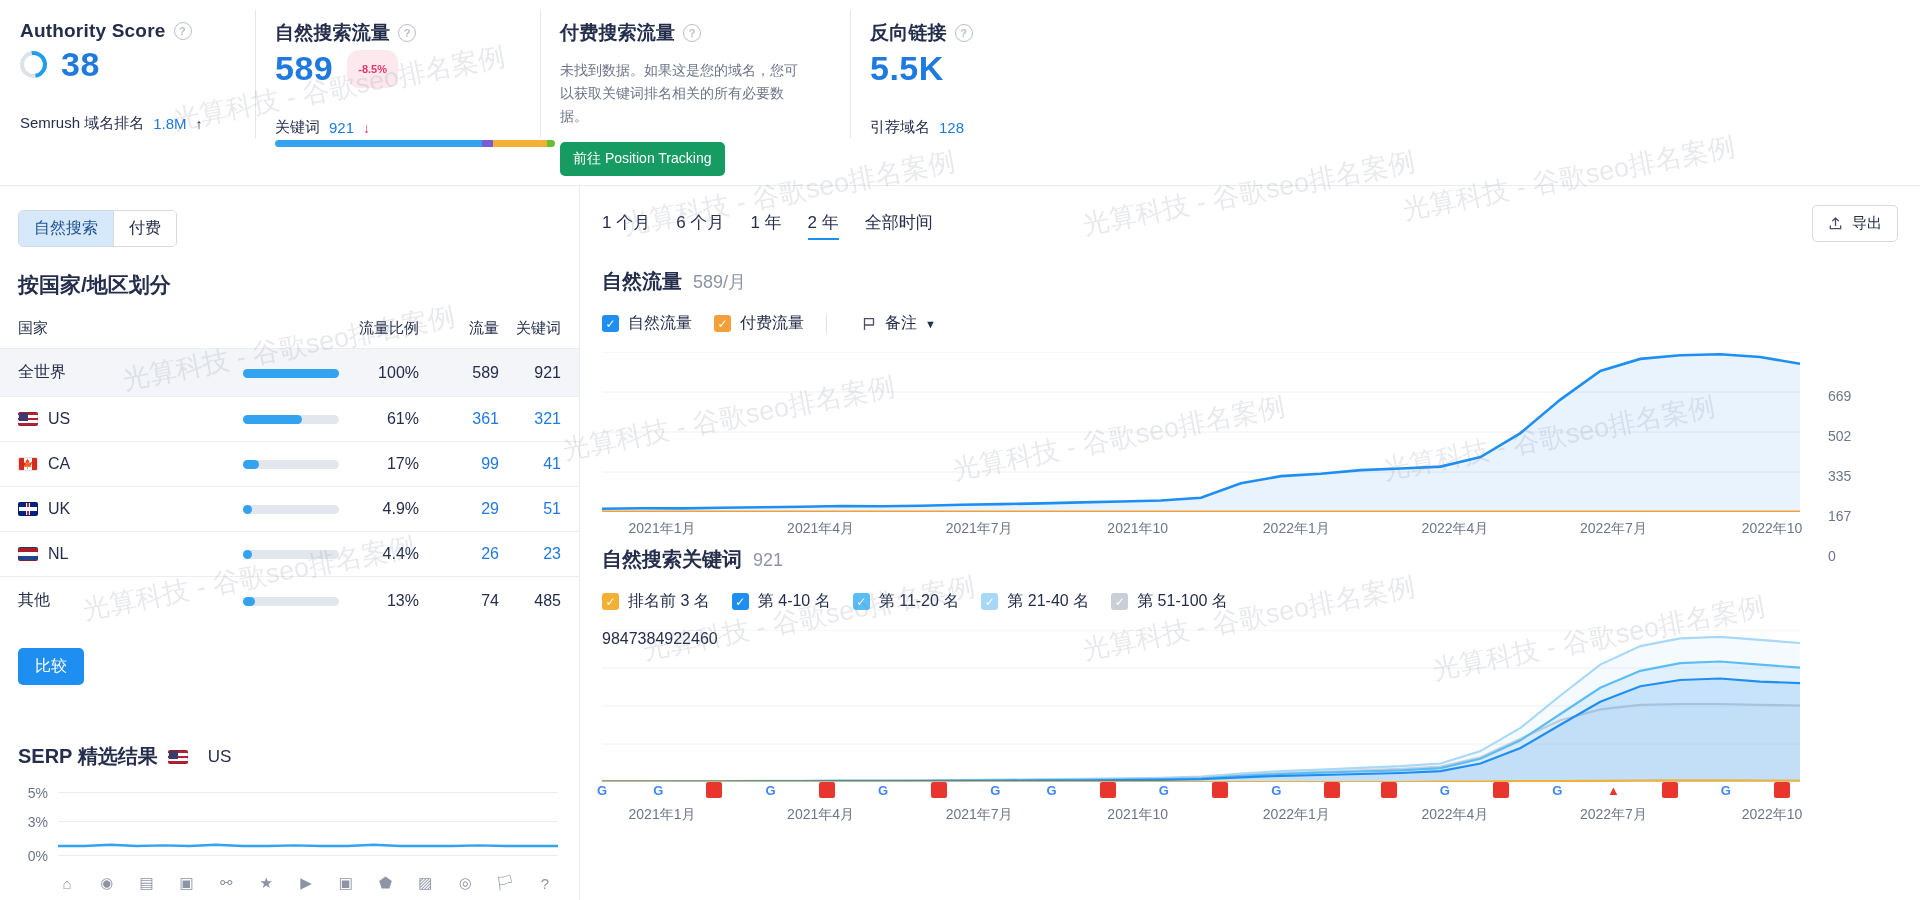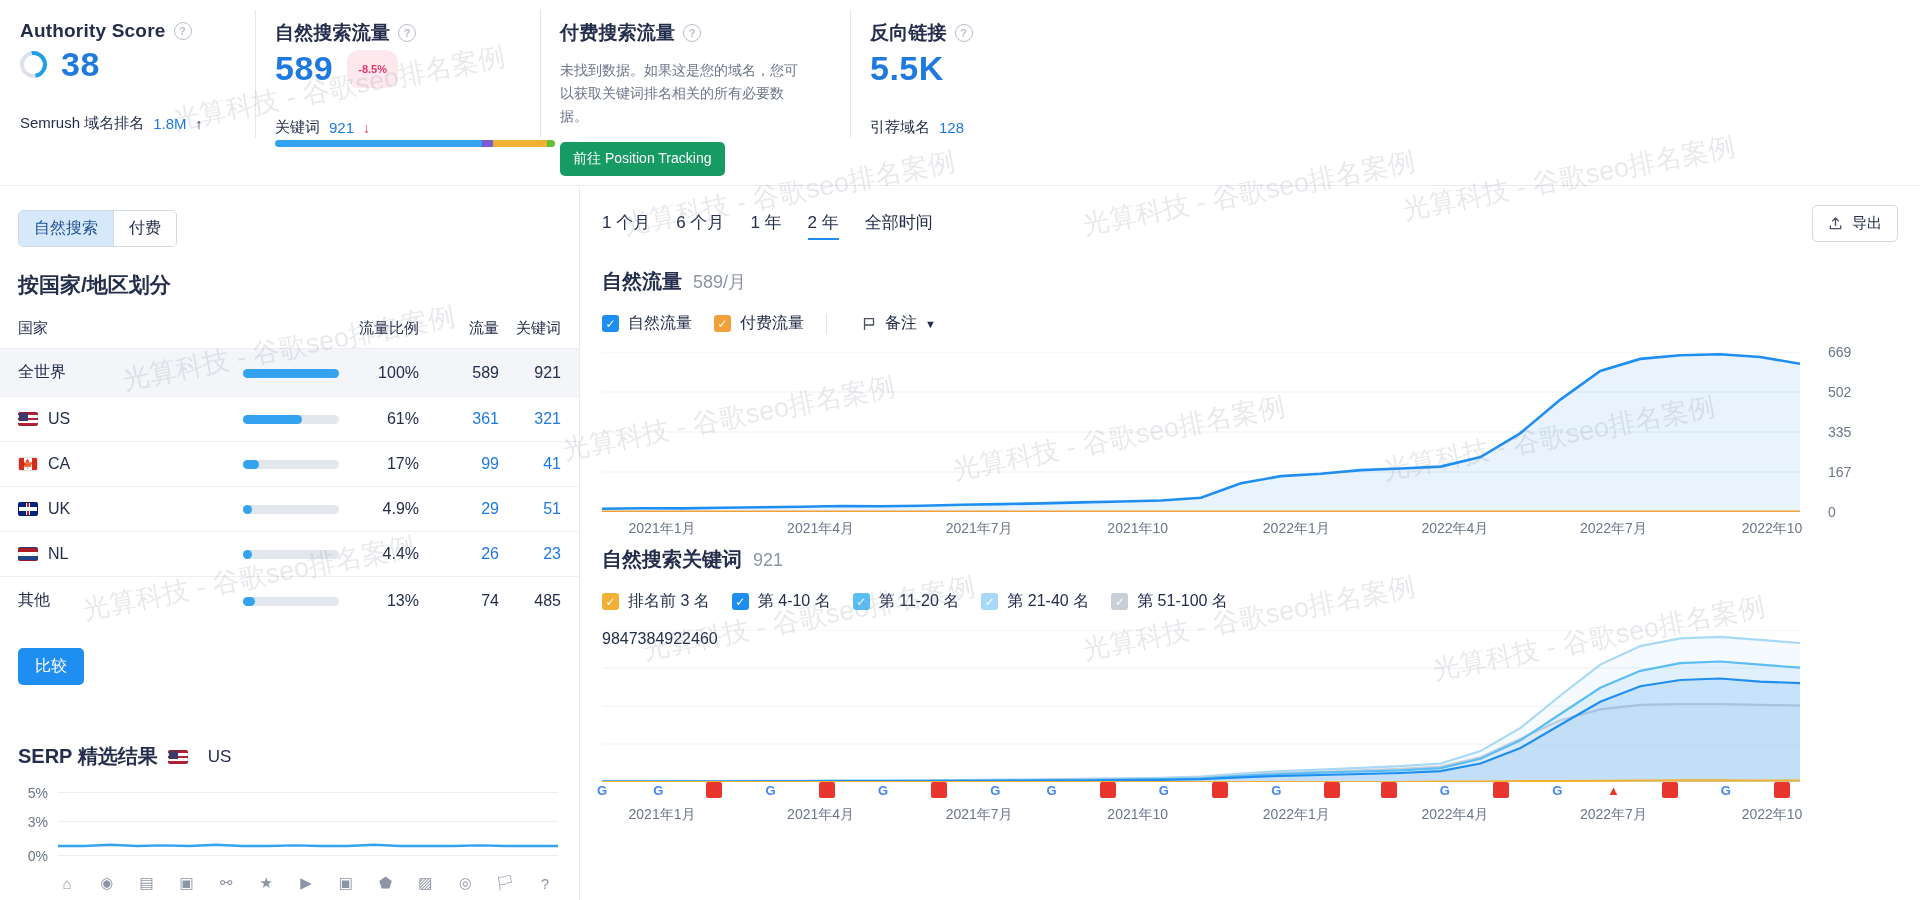--- a/index.html
+++ b/index.html
@@ -164,21 +164,21 @@
   .chart-head .sub { font-size: 18px; font-weight: 400; color:#8d94a5; }
 
   .legend-row { display:flex; align-items:center; gap: 22px; margin: 18px 0 0 22px; font-size: 16px; color:#242e4c; }
   .lg { display:flex; align-items:center; gap:9px; cursor:pointer; }
   .cb { width:17px; height:17px; border-radius:3px; display:inline-flex; align-items:center; justify-content:center; color:#fff; font-size:12px; line-height:1; flex:0 0 auto;}
   .note-btn { display:flex; align-items:center; gap:8px; cursor:pointer; margin-left: 12px; }
   .vsep { width:1px; height:20px; background:#dfe3ea; }
 
   .chart-box { position: relative; margin: 18px 0 0 22px; width: 1260px; height: 160px; }
   .chart-box .yaxis { position:absolute; right: -8px; top:0; width: 60px; height:100%; font-size: 14px; color:#6c7589; }
-  .chart-box .yaxis span { position:absolute; left: 18px; transform: translateY(-50%); }
+  .chart-box .yaxis span { position:absolute; left: 18px; transform: translateY(-50%); margin-top: 44px; }
   .chart-plot { position:absolute; left:0; right: 62px; top:0; bottom:0; }
   .xaxis { position:relative; margin: 8px 0 0 22px; width: 1200px; height: 20px; font-size:14px; color:#6c7589; }
   .xaxis span { position:absolute; transform: translateX(-50%); white-space:nowrap; }
 
   .chart-box2 { position: relative; margin: 18px 0 0 22px; width: 1260px; height: 152px; }
   .gicons { position:relative; margin: 0 0 0 22px; width: 1200px; height: 20px; }
   .gicons i {
     position:absolute; top:0; width:16px; height:16px; transform: translateX(-50%);
     font-style: normal; font-size: 13px; display:flex; align-items:center; justify-content:center;
   }

